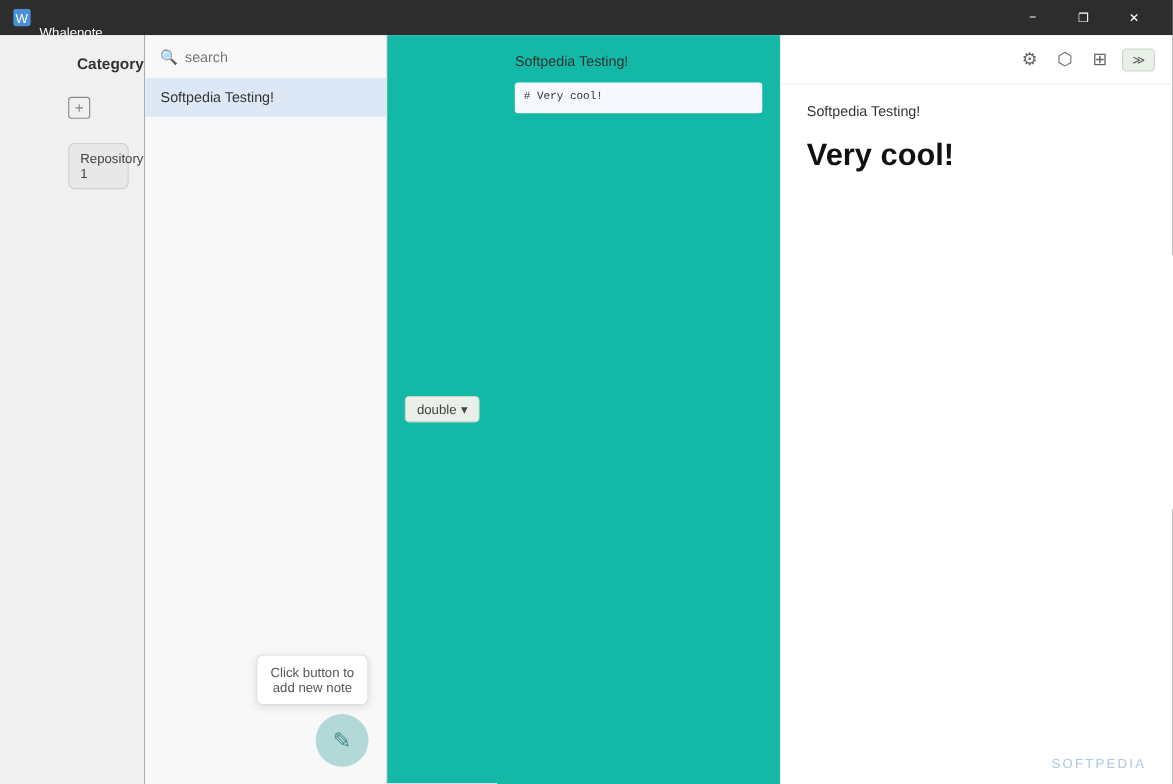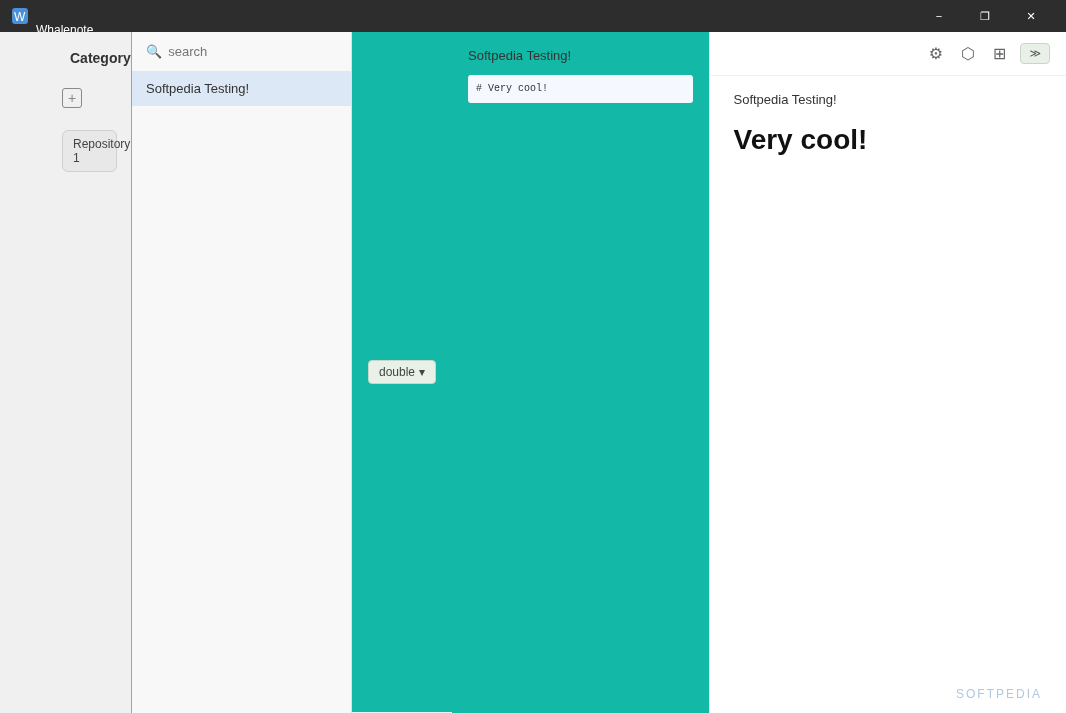--- a/index.html
+++ b/index.html
@@ -356,20 +356,29 @@
   </div>
 
   <div class="notes-panel">
     <div class="search-bar">
       <span class="search-icon-wrap">🔍</span>
       <input class="search-input" type="text" placeholder="search" style="">
     </div>
     <div class="note-item active">
       <span>Softpedia Testing!</span>
     </div>
+    <div class="add-note-area">
+      <div class="tooltip-bubble">
+        <span>Click button to</span><br>
+        <span>add new note</span>
+      </div>
+      <button class="add-note-btn">
+        <span>✎</span>
+      </button>
+    </div>
   </div>
 
   <div class="editor-panel">
     <div class="editor-toolbar">
       <button class="double-btn">
         <span>double</span>
         <span>▾</span>
       </button>
     </div>
     <div class="editor-content">

